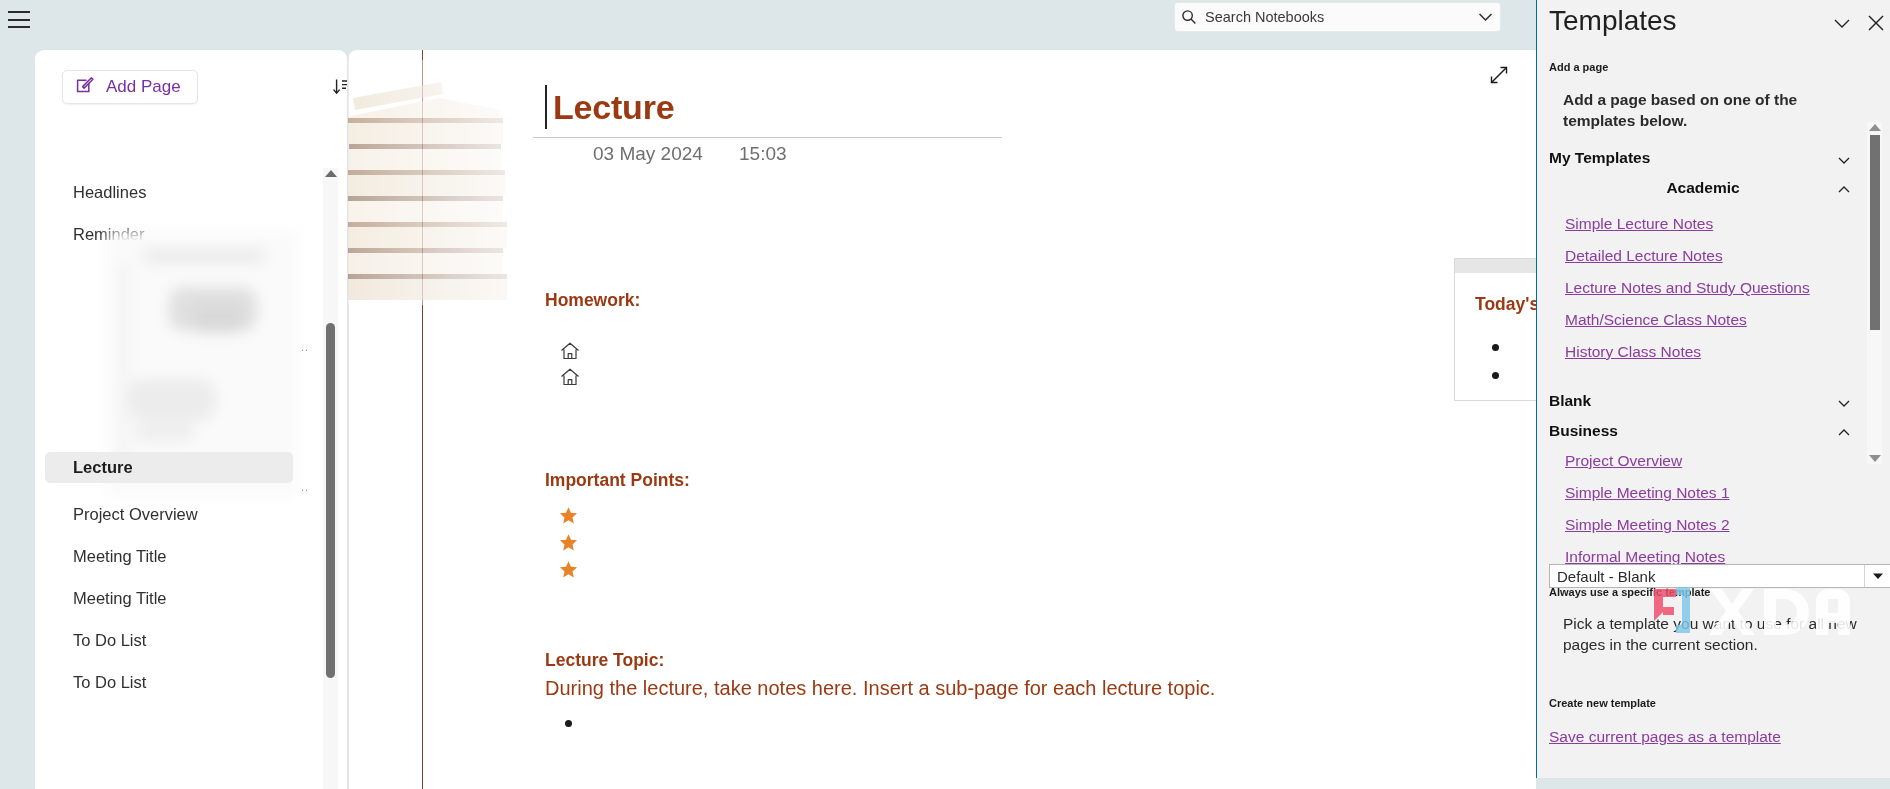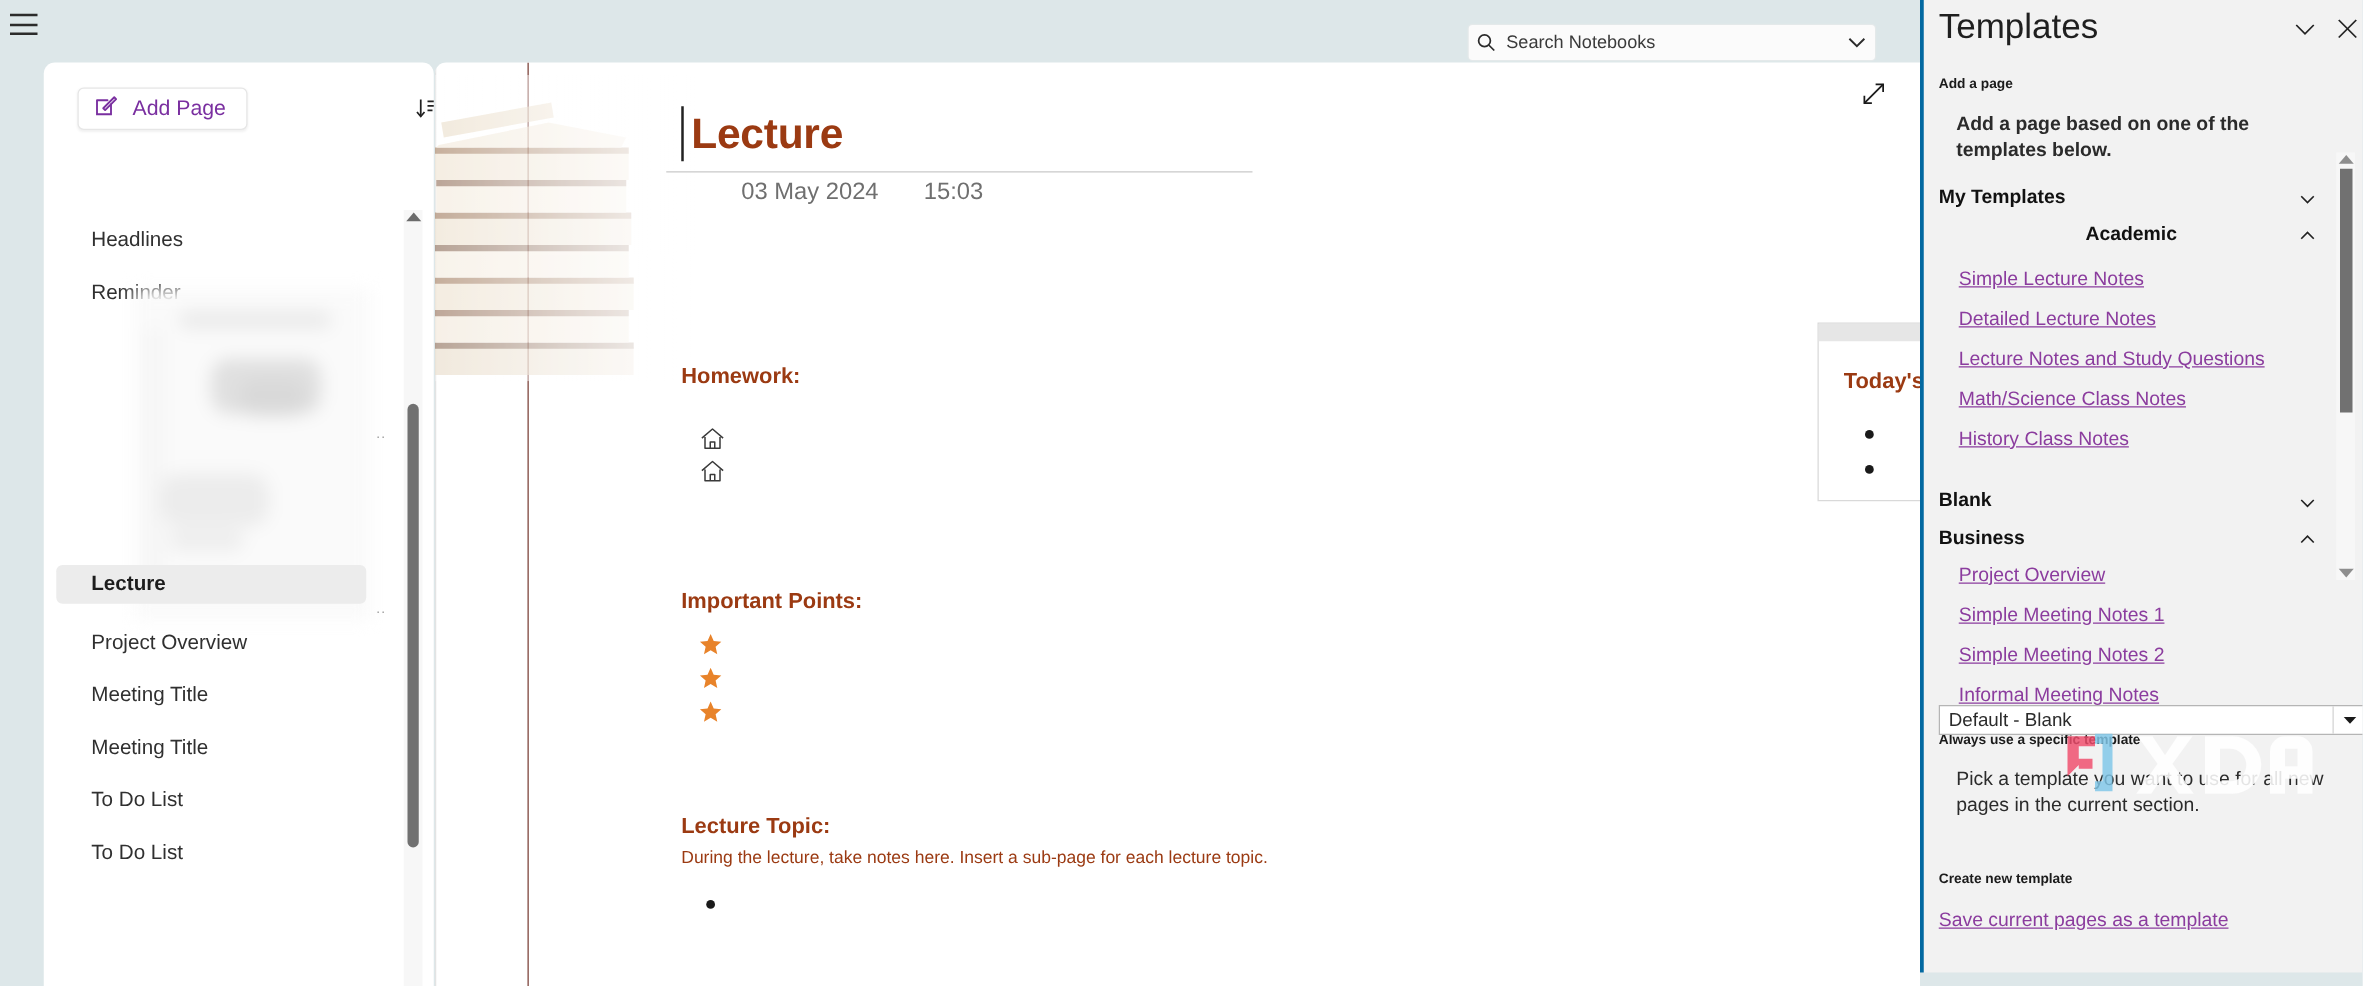--- a/index.html
+++ b/index.html
@@ -21,21 +21,21 @@
   }
   .hamburger {
     position: absolute; left: 8px; top: 11px;
     width: 22px; height: 17px;
     display: flex; flex-direction: column; justify-content: space-between;
     cursor: pointer;
   }
   .hamburger span { display:block; height: 2px; background: #2b2b2b; border-radius: 0; }
 
   .searchwrap {
-    position: absolute; left: 1175px; top: 20px;
+    position: absolute; left: 1175px; top: 3px;
     width: 170px; height: 28px;
   }
   .searchbox {
     position: absolute; left: 0; top: 0; width: 325px; height: 28px;
     background: #fbfbfb; border: none; border-radius: 3px;
     box-shadow: 0 0 0 1px #e4e9ea;
     display: flex; align-items: center;
   }
   .search-icon { width: 28px; display:flex; align-items:center; justify-content:center; flex: none; }
   .search-input {
@@ -137,42 +137,42 @@
   }
   .title-underline { position: absolute; left: -12px; top: 52px; width: 469px; height: 1px; background: #c9c9c9; }
   .note-meta { position: absolute; left: 197px; top: 93px; font-size: 19px; color: #6f6f6f; margin-left: 48px; }
   .note-meta .t { position: absolute; left: 146px; top: 0; white-space: nowrap; }
 
   .sec-head {
     position: absolute; font-size: 17.5px; font-weight: bold; color: #9b3a12;
     white-space: nowrap;
   }
   .body-text {
-    position: absolute; font-size: 14px; color: #9b3a12; white-space: nowrap;
+    position: absolute; font-size: 20px; color: #9b3a12; white-space: nowrap;
   }
   .house-icon { position: absolute; width: 22px; height: 22px; }
   .star-icon { position: absolute; width: 19px; height: 19px; }
   .dot-b { position: absolute; width: 7px; height: 7px; border-radius: 50%; background: #1a1a1a; }
 
   
   .notebox {
     position: absolute; left: 1106px; top: 208px; width: 380px; height: 143px;
     border: 1px solid #d9d9d9; background: #fff;
   }
   .notebox-handle {
     position: absolute; left: 0; top: 0; width: 378px; height: 14px;
     background: #e6e6e6; display:flex; align-items:center; justify-content:center;
     cursor: move;
   }
 
   
   .tpane {
     position: absolute; left: 1536px; top: 0; width: 354px; height: 778px;
     background: #f2f2f2;
-    border-left: 3px solid #0369a1;
+    border-left: 1px solid #0369a1;
   }
   .tpane-title { position: absolute; left: 12px; top: 5px; font-size: 28px; color: #1f1f1f; }
   .tpane-chev { position: absolute; left: 295px; top: 16px; cursor: pointer; }
   .tpane-close { position: absolute; left: 330px; top: 14px; cursor: pointer; }
 
   .t-h2 { position: absolute; left: 12px; font-size: 11px; font-weight: bold; color: #1b1b1b; white-space: nowrap; }
   .t-p  { position: absolute; left: 26px; font-size: 15.5px; color: #2b2b2b; line-height: 21px; }
 
   .t-group {
     position: absolute; left: 12px; width: 308px; height: 22px;

